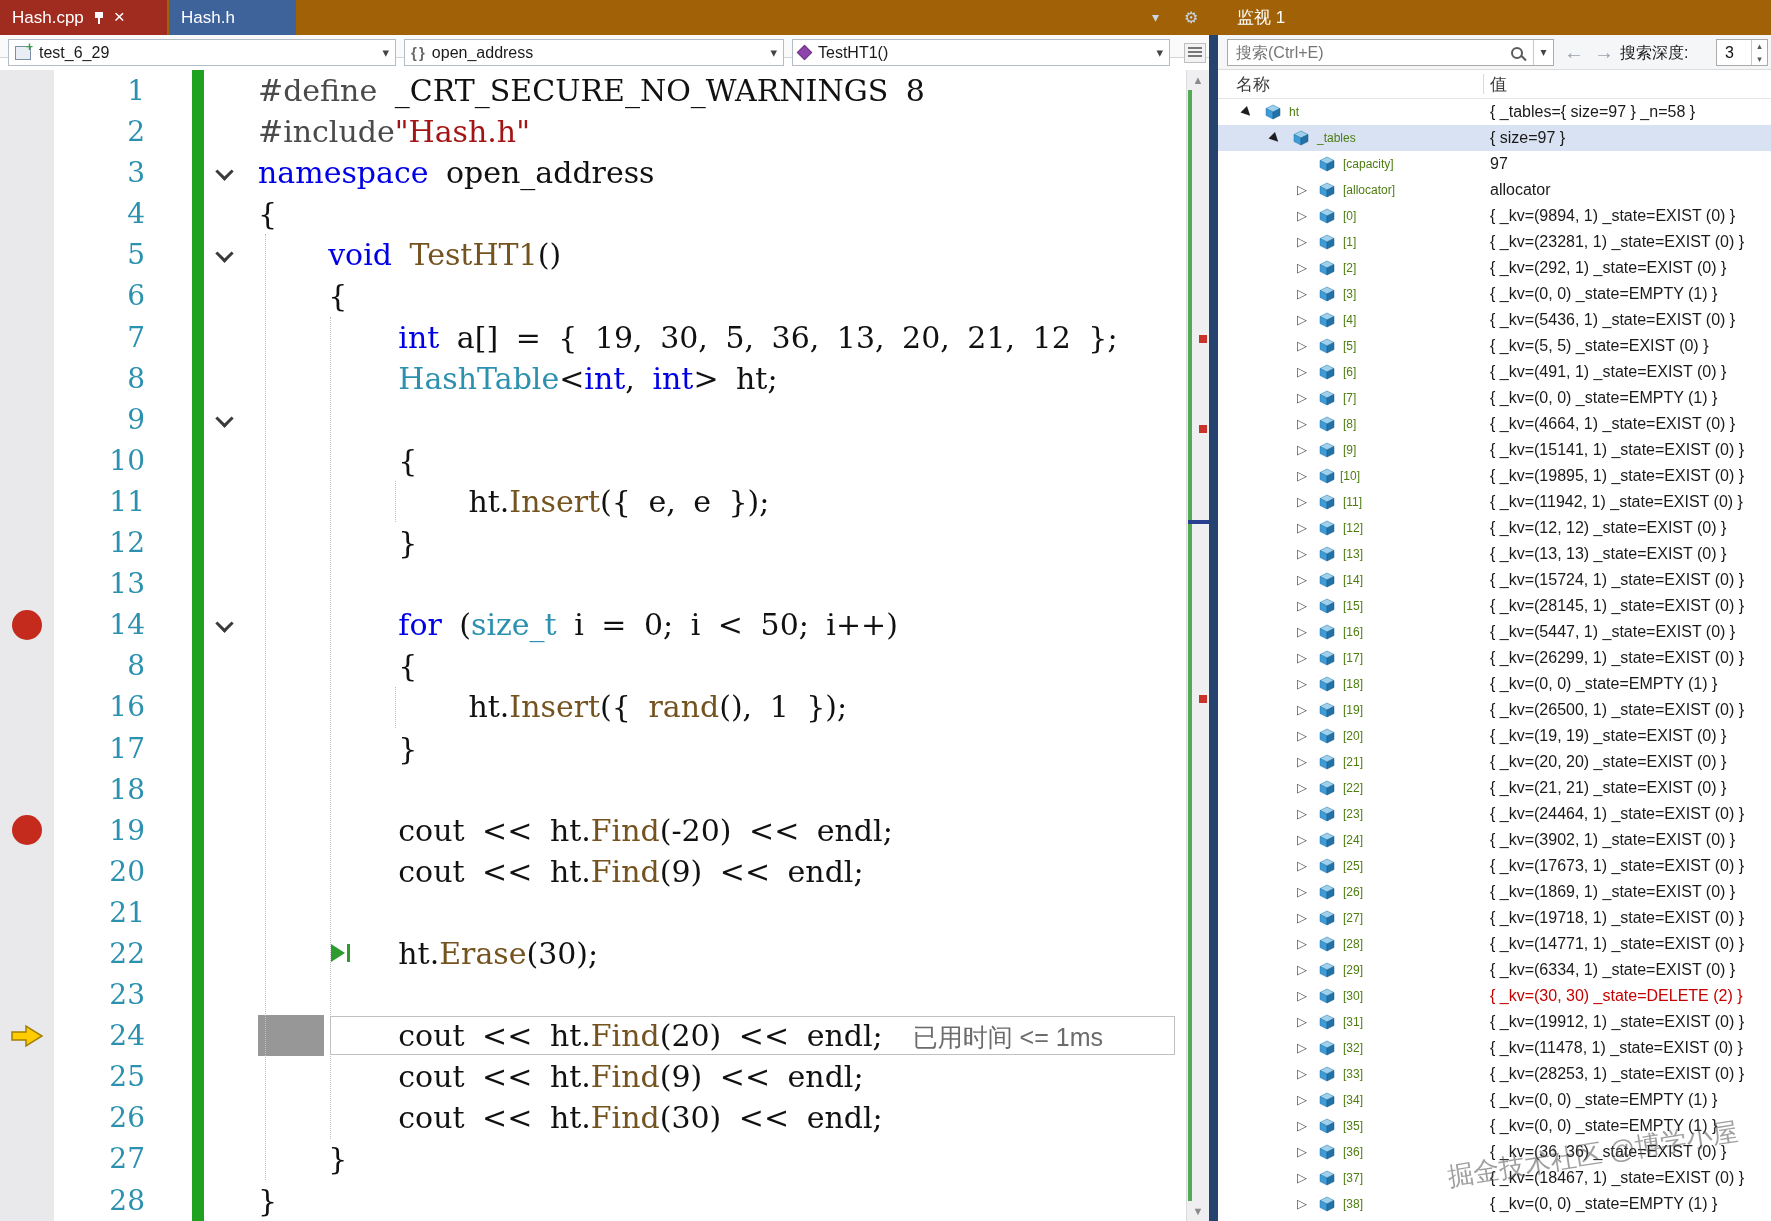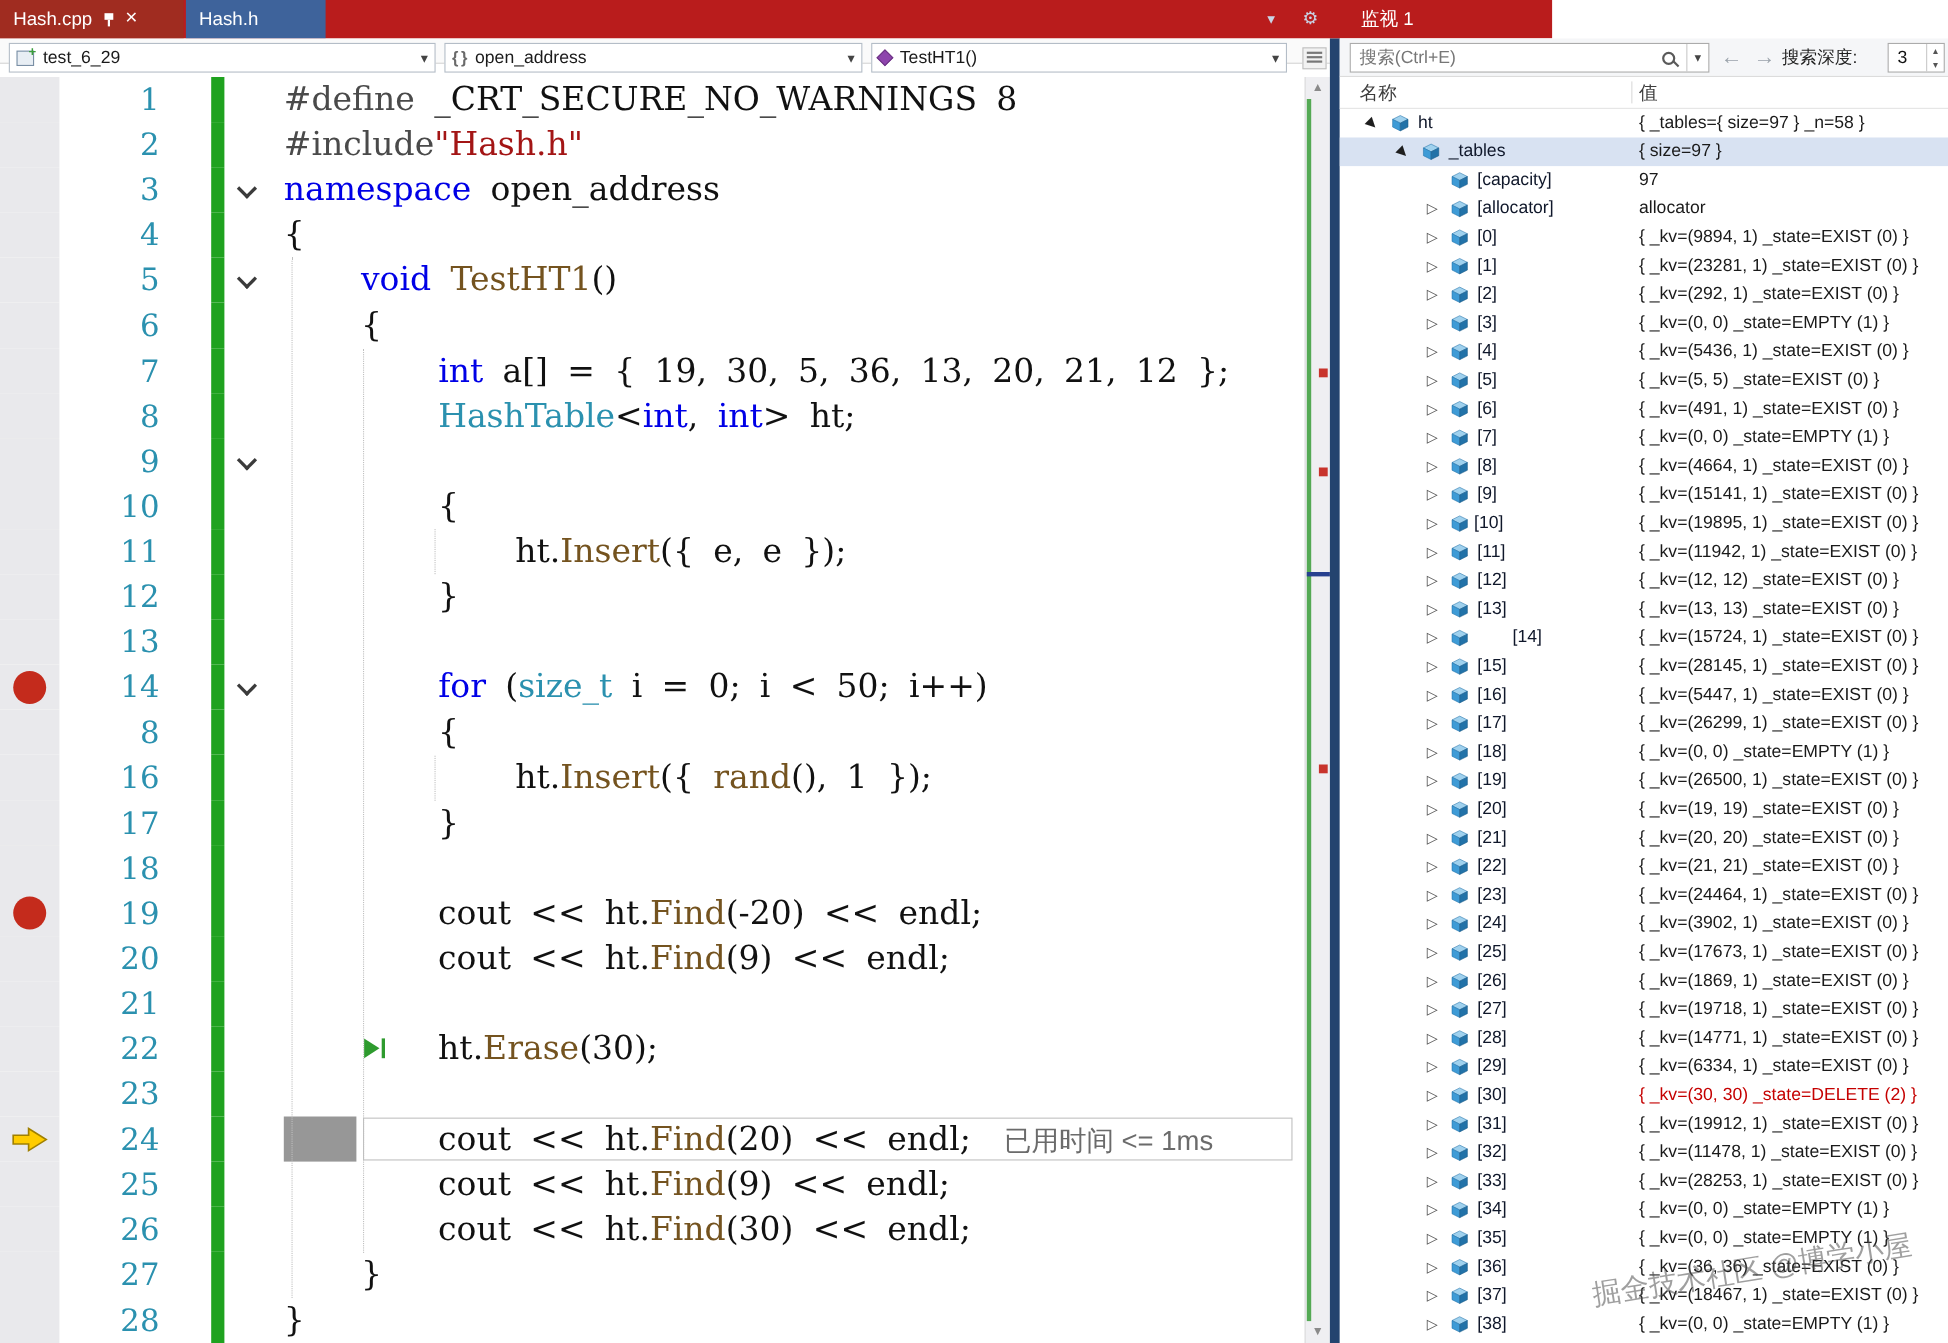--- a/index.html
+++ b/index.html
@@ -1,21 +1,21 @@
 <!DOCTYPE html>
 <html><head>
 <meta charset="utf-8">
 <style>
 *{margin:0;padding:0;box-sizing:border-box}
 html,body{width:1771px;height:1221px;overflow:hidden}
 body{font-family:"Liberation Sans",sans-serif;background:#fff}
 .screen{position:relative;width:1771px;height:1221px;background:#fff;overflow:hidden}
 
 
-.tabbar{position:absolute;left:0;top:0;width:1411px;height:35px;background:#b91c1c}
+.tabbar{position:absolute;left:0;top:0;width:1771px;height:35px;background:#a16207}
 .tab{position:absolute;top:0;height:35px;display:flex;align-items:center;gap:9px;padding:0 12px;color:#fff;font-size:17px}
 .tab.red{left:0;width:167px;background:#A02C20}
 .tab.blue{left:169px;width:127px;background:#3E639B}
 .tab-close{font-size:19px;line-height:1;margin-top:-2px}
 .pin{position:relative;width:12px;height:14px;display:inline-block}
 .pin::before{content:"";position:absolute;left:2px;top:1px;width:8px;height:6px;background:#fff}
 .pin::after{content:"";position:absolute;left:5px;top:7px;width:2px;height:6px;background:#fff}
 .tb-ico{position:absolute;top:0;height:35px;line-height:35px;color:#C9D4E6;font-size:15px}
 .watch-title{position:absolute;left:1237px;top:0;height:35px;line-height:35px;color:#fff;font-size:17px}
 
@@ -84,21 +84,21 @@
 .col-header{position:absolute;left:0;top:35px;width:553px;height:29px;background:#fff;border-bottom:1px solid #E4E4E4}
 .col-header::after{content:"";position:absolute;left:265px;top:4px;bottom:4px;width:1px;background:#DADADA}
 .ch-name{position:absolute;left:18px;line-height:29px;font-size:17px;color:#3C3C3C}
 .ch-val{position:absolute;left:272px;line-height:29px;font-size:17px;color:#3C3C3C}
 #watch-rows{position:absolute;left:0;top:64px;width:553px}
 .w-row{position:relative;height:26px;width:553px}
 .w-row.sel{background:#D8E2F2}
 .w-ex{position:absolute;top:0;line-height:26px;font-size:13px;color:#555}
 .w-ex.expanded{color:#1E1E1E;font-size:12px;transform:rotate(45deg)}
 .w-ico{position:absolute;top:5px}
-.w-name{position:absolute;line-height:26px;font-size:16px;color:#0f172a;white-space:nowrap}
+.w-name{position:absolute;line-height:26px;font-size:12px;color:#4d7c0f;white-space:nowrap}
 .w-val{position:absolute;left:272px;line-height:26px;font-size:16px;color:#1A1A1A;white-space:nowrap}
 .w-val.red{color:#C50000}
 .watermark{position:absolute;left:228px;top:1102px;transform:rotate(-9deg);font-size:26px;color:rgba(80,80,80,0.55);white-space:nowrap;pointer-events:none}
 </style>
 </head>
 <body>
 
 <div class="screen">
 
   <div class="tabbar">
@@ -606,21 +606,21 @@
           <span class="w-name" style="left: 125px;">[13]</span>
           <span class="w-val">{ _kv=(13, 13) _state=EXIST (0) }</span>
         </div>
         <div class="w-row">
           <span class="w-ex collapsed" style="left: 79px;">▷</span>
           <span class="w-ico" style="left: 101px;"><svg width="16" height="16" viewBox="0 0 16 16">
               <polygon points="8,1 15,4.5 8,8 1,4.5" fill="#9FD1EE" stroke="#2272A8" stroke-width="0.5"></polygon>
               <polygon points="1,4.5 8,8 8,15 1,11.5" fill="#3E9BD6" stroke="#2272A8" stroke-width="0.5"></polygon>
               <polygon points="15,4.5 8,8 8,15 15,11.5" fill="#2272A8" stroke="#1B5C88" stroke-width="0.5"></polygon>
             </svg></span>
-          <span class="w-name" style="left: 125px; margin-left: 32px;">[14]</span>
+          <span class="w-name" style="left: 125px;">[14]</span>
           <span class="w-val">{ _kv=(15724, 1) _state=EXIST (0) }</span>
         </div>
         <div class="w-row">
           <span class="w-ex collapsed" style="left: 79px;">▷</span>
           <span class="w-ico" style="left: 101px;"><svg width="16" height="16" viewBox="0 0 16 16">
               <polygon points="8,1 15,4.5 8,8 1,4.5" fill="#9FD1EE" stroke="#2272A8" stroke-width="0.5"></polygon>
               <polygon points="1,4.5 8,8 8,15 1,11.5" fill="#3E9BD6" stroke="#2272A8" stroke-width="0.5"></polygon>
               <polygon points="15,4.5 8,8 8,15 15,11.5" fill="#2272A8" stroke="#1B5C88" stroke-width="0.5"></polygon>
             </svg></span>
           <span class="w-name" style="left: 125px;">[15]</span>

